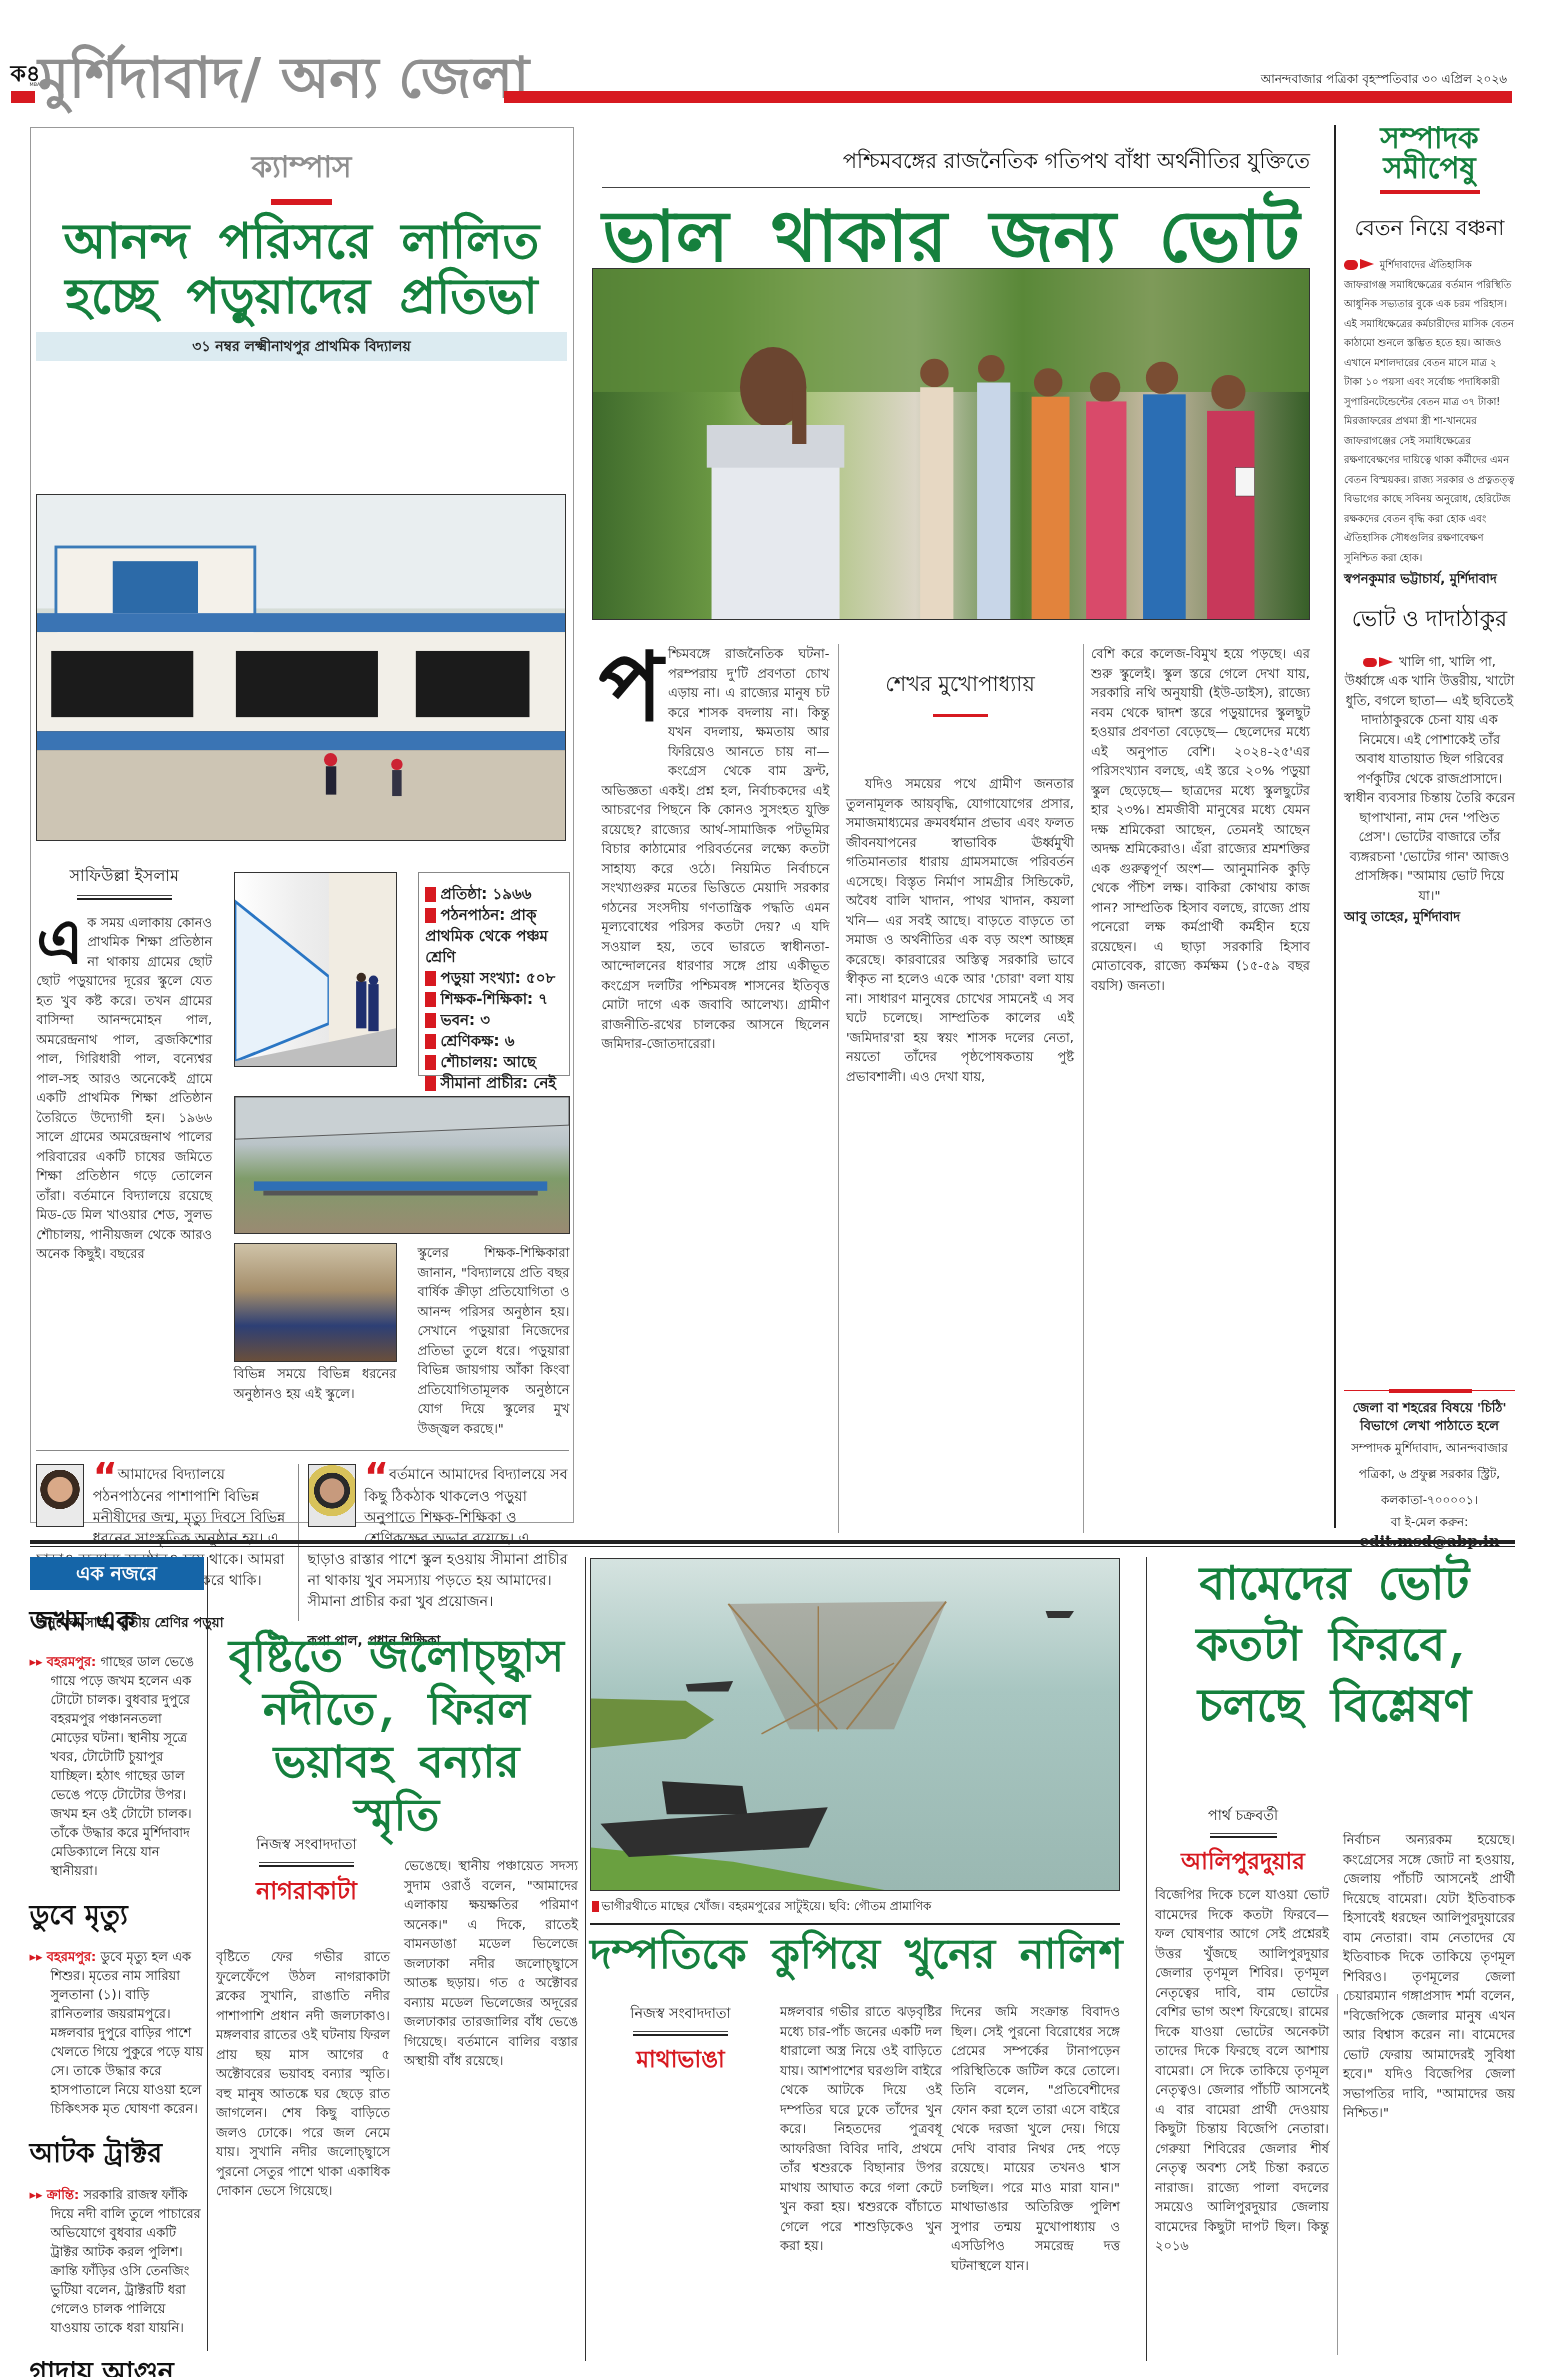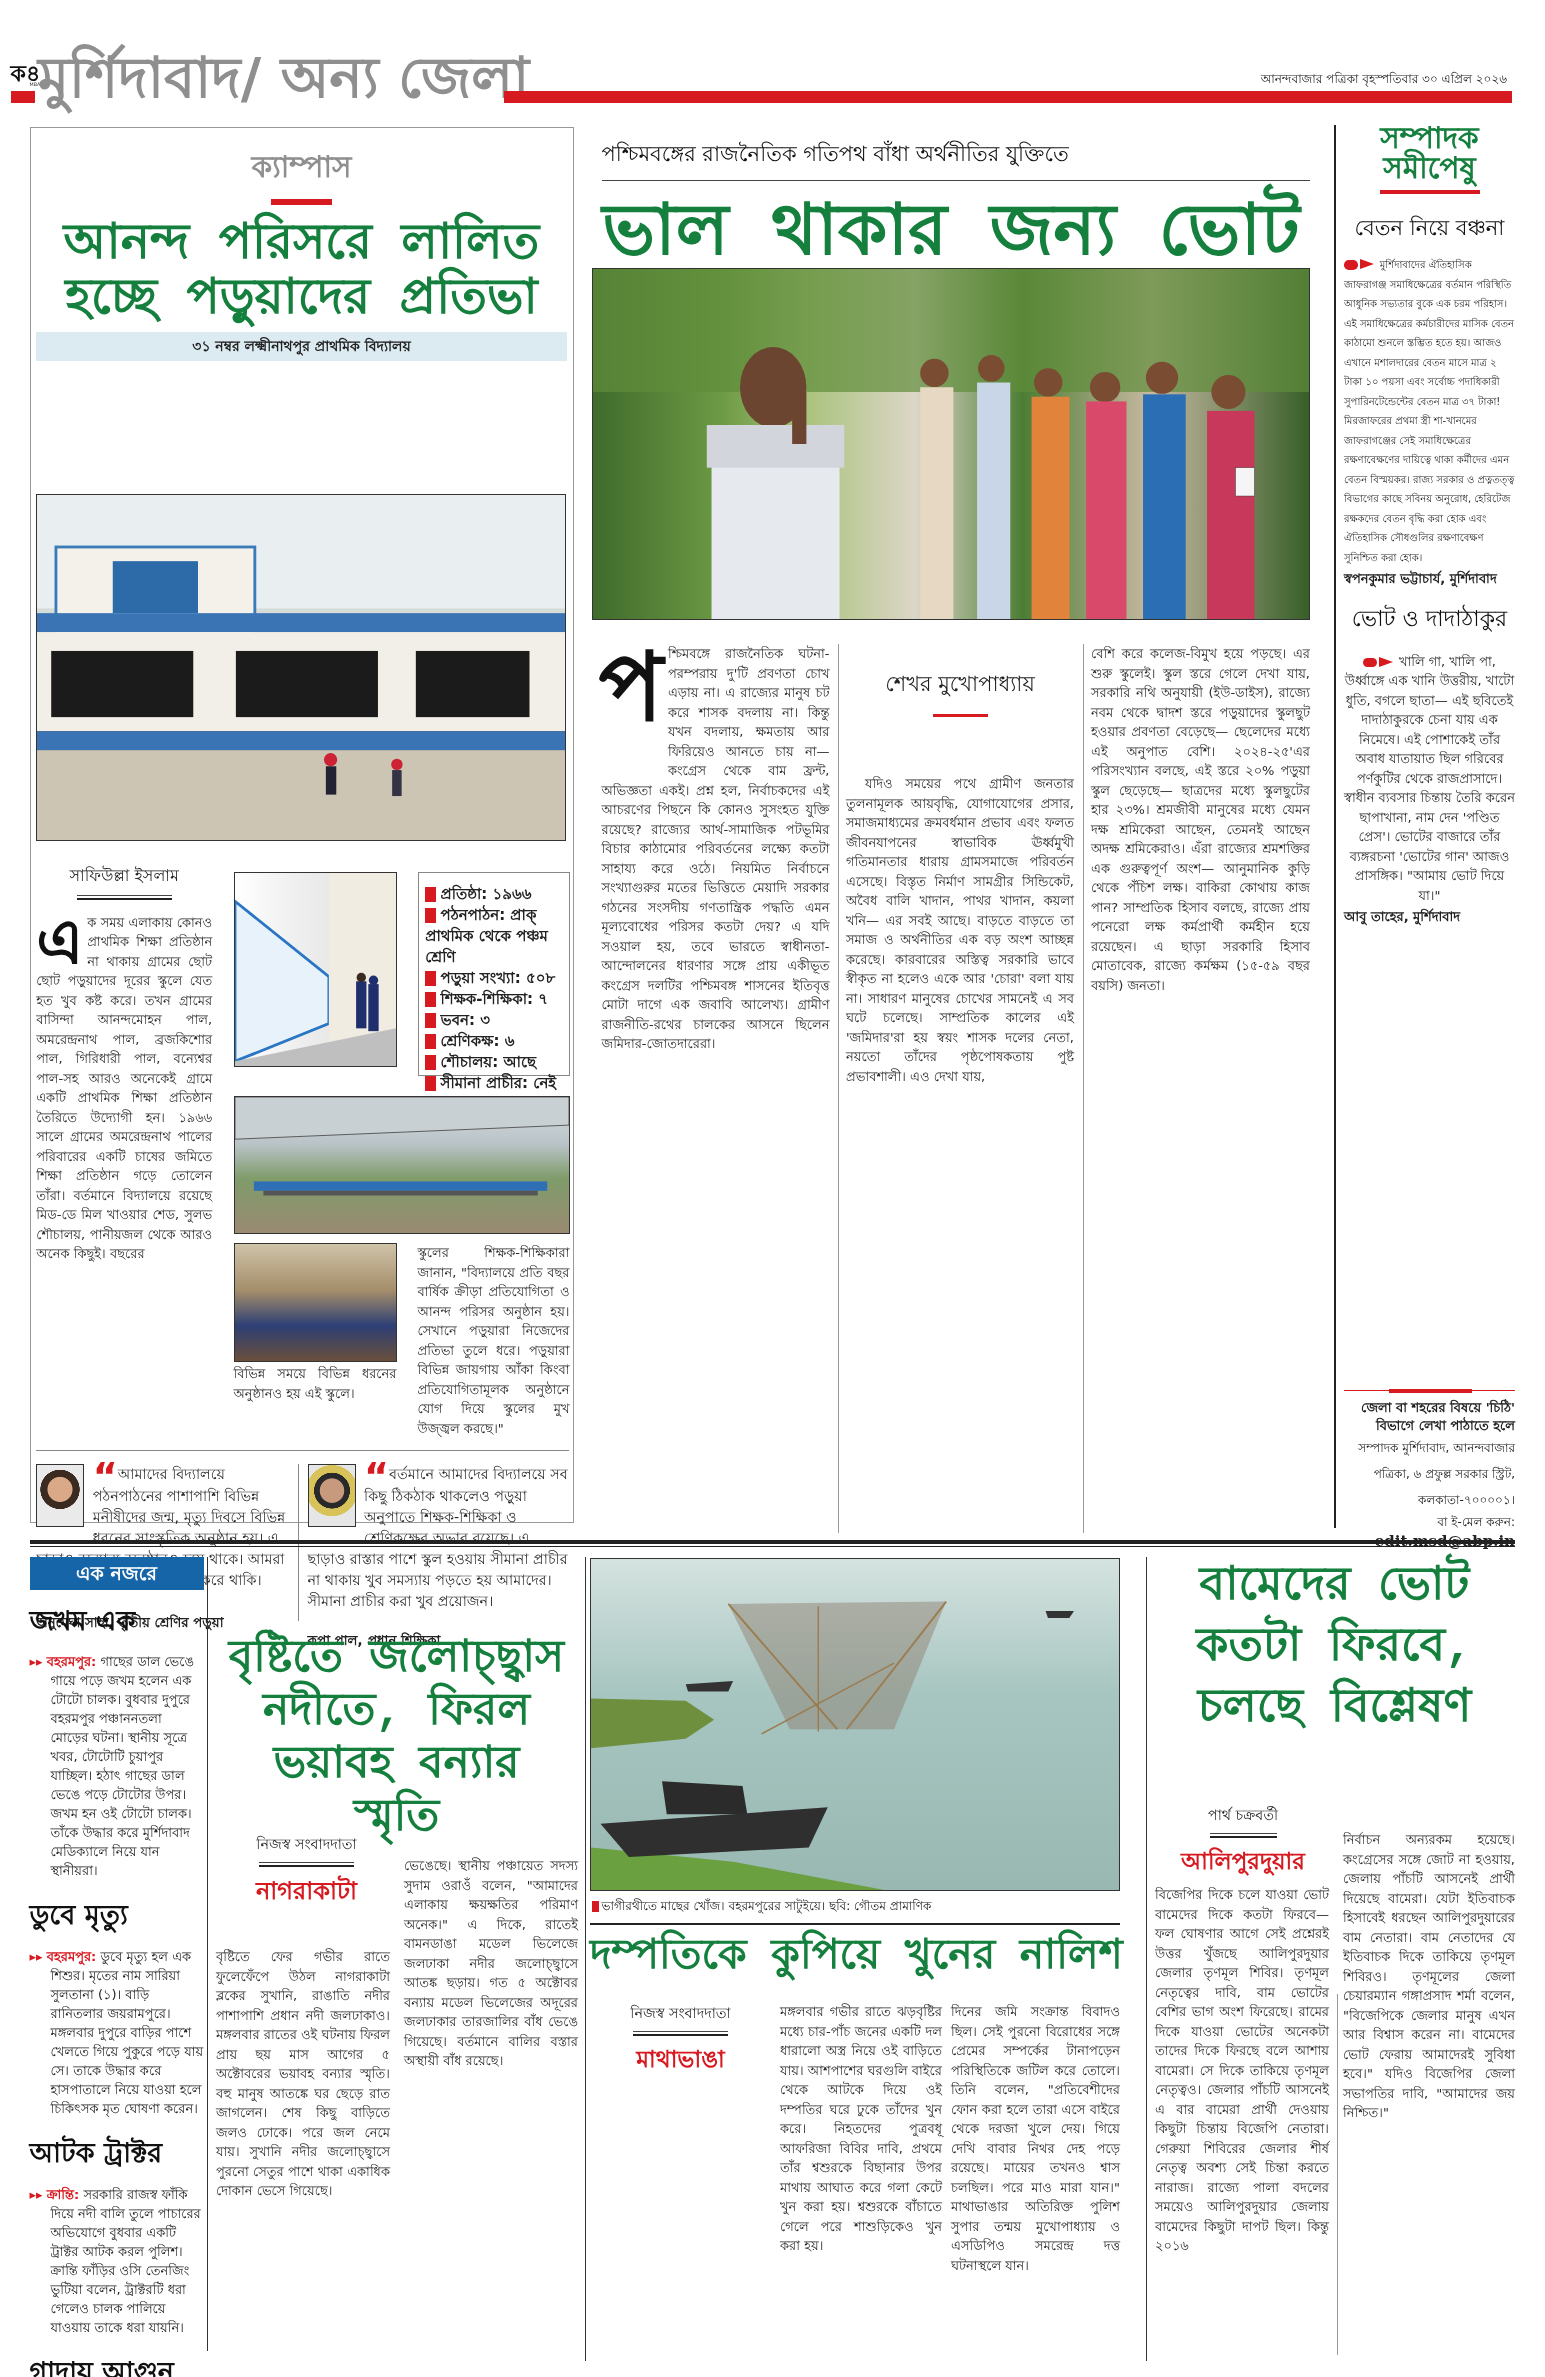--- a/index.html
+++ b/index.html
@@ -123,21 +123,21 @@
   <div class="abs" style="left:277px;top:1336px;width:262px">
     <div class="photo" style="float:left;width:48px;height:63px;margin:0 8.6px 2.9px 0;background:radial-gradient(circle at 50% 42%,#c79a7d 0 28%,#2a2a2a 30% 42%,#d8c25a 43% 60%,#e6e6e6 61%)"></div>
     <div class="txt" style="font-size:14.3px;line-height:21px;text-align:left">
       <span class="quote-mark">“</span><span>বর্তমানে আমাদের বিদ্যালয়ে সব কিছু ঠিকঠাক থাকলেও পড়ুয়া অনুপাতে শিক্ষক-শিক্ষিকা ও শ্রেণিকক্ষের অভাব রয়েছে। এ ছাড়াও রাস্তার পাশে স্কুল হওয়ায় সীমানা প্রাচীর না থাকায় খুব সমস্যায় পড়তে হয় আমাদের। সীমানা প্রাচীর করা খুব প্রয়োজন।</span>
     </div>
     <div style="clear:both;font-weight:bold;font-size:13.3px;margin-top:19px">রূপা পাল, প্রধান শিক্ষিকা</div>
   </div>
 </div>
 
 <div class="abs" style="left:592px;top:121px;width:718px;height:1417px">
-  <div style="text-align:left;font-size:21px;color:#111;margin-top:17px;padding-bottom:6.7px;border-bottom:1.4px solid #444;margin-left:9.5px;margin-right:0">পশ্চিমবঙ্গের রাজনৈতিক গতিপথ বাঁধা অর্থনীতির যুক্তিতে</div>
+  <div style="text-align:right;font-size:21px;color:#111;margin-top:24px;padding-bottom:6.7px;border-bottom:1.4px solid #444;margin-left:9.5px;margin-right:0">পশ্চিমবঙ্গের রাজনৈতিক গতিপথ বাঁধা অর্থনীতির যুক্তিতে</div>
   <div class="hl" style="font-size:71px;margin-top:9.5px;line-height:90px">ভাল থাকার জন্য ভোট</div>
 
   <div class="photo abs" style="left:0;top:147px;width:718px;height:352px;background:linear-gradient(90deg,#3f6b2c 0%,#6d9a44 18%,#aac37d 30%,#dcd6c7 45%,#4d7d34 60%,#c7b9a2 78%,#375f28 100%)">
     <svg width="100%" height="100%" viewBox="0 0 1510 740" preserveAspectRatio="none">
       <rect x="0" y="0" width="1510" height="260" fill="#5f8d3b" opacity="0.7"></rect>
       <ellipse cx="380" cy="250" rx="70" ry="85" fill="#6b4530"></ellipse>
       <rect x="250" y="330" width="270" height="410" fill="#e6e9ee"></rect>
       <rect x="240" y="330" width="290" height="90" fill="#d2d6dc"></rect>
       <rect x="420" y="260" width="30" height="110" fill="#6b4530"></rect>
       <g fill="#7a4d33">
@@ -182,21 +182,21 @@
   <div class="txt" style="font-size:10px;line-height:19.5px;text-align:left">
     <span class="pen"></span><span>মুর্শিদাবাদের ঐতিহাসিক জাফরাগঞ্জ সমাধিক্ষেত্রের বর্তমান পরিস্থিতি আধুনিক সভ্যতার বুকে এক চরম পরিহাস। এই সমাধিক্ষেত্রের কর্মচারীদের মাসিক বেতন কাঠামো শুনলে স্তম্ভিত হতে হয়। আজও এখানে মশালদারের বেতন মাসে মাত্র ২ টাকা ১০ পয়সা এবং সর্বোচ্চ পদাধিকারী সুপারিনটেন্ডেন্টের বেতন মাত্র ৩৭ টাকা! মিরজাফরের প্রথমা স্ত্রী শা-খানমের জাফরাগঞ্জের সেই সমাধিক্ষেত্রের রক্ষণাবেক্ষণের দায়িত্বে থাকা কর্মীদের এমন বেতন বিস্ময়কর। রাজ্য সরকার ও প্রত্নতত্ত্ব বিভাগের কাছে সবিনয় অনুরোধ, হেরিটেজ রক্ষকদের বেতন বৃদ্ধি করা হোক এবং ঐতিহাসিক সৌধগুলির রক্ষণাবেক্ষণ সুনিশ্চিত করা হোক।</span>
   </div>
   <div style="font-weight:bold;font-size:13px;margin-top:1.9px">স্বপনকুমার ভট্টাচার্য, মুর্শিদাবাদ</div>
   <div style="font-size:22px;margin:11.4px 0 13.3px;color:#111;text-align:center">ভোট ও দাদাঠাকুর</div>
   <div class="txt" style="font-size:13px;line-height:19.5px;text-align:center">
     <span class="pen"></span><span>খালি গা, খালি পা, উর্ধ্বাঙ্গে এক খানি উত্তরীয়, খাটো ধুতি, বগলে ছাতা— এই ছবিতেই দাদাঠাকুরকে চেনা যায় এক নিমেষে। এই পোশাকেই তাঁর অবাধ যাতায়াত ছিল গরিবের পর্ণকুটির থেকে রাজপ্রাসাদে। স্বাধীন ব্যবসার চিন্তায় তৈরি করেন ছাপাখানা, নাম দেন 'পণ্ডিত প্রেস'। ভোটের বাজারে তাঁর ব্যঙ্গরচনা 'ভোটের গান' আজও প্রাসঙ্গিক। "আমায় ভোট দিয়ে যা।"</span>
   </div>
   <div style="font-weight:bold;font-size:13px;margin-top:1.9px">আবু তাহের, মুর্শিদাবাদ</div>
 
-  <div class="abs" style="left:0;top:1264px;width:171px;text-align:right">
+  <div class="abs" style="left:0;top:1264px;width:171px;text-align:center">
     <div style="position:relative;height:3.8px">
       <div style="position:absolute;left:0;right:0;top:1.4px;height:1px;background:#d71920"></div>
       <div style="position:absolute;left:45px;width:83px;top:0;height:3.8px;background:#d71920"></div>
     </div>
     <div style="font-weight:bold;font-size:13px;line-height:18px;margin-top:6.7px">জেলা বা শহরের বিষয়ে 'চিঠি' বিভাগে লেখা পাঠাতে হলে</div>
     <div style="font-size:12px;line-height:26px">সম্পাদক মুর্শিদাবাদ, আনন্দবাজার পত্রিকা, ৬ প্রফুল্ল সরকার স্ট্রিট, কলকাতা-৭০০০০১।</div>
     <div style="font-size:12px;line-height:18px">বা ই-মেল করুন:</div>
     <div style="font-family:'DejaVu Serif',serif;font-size:15px;font-weight:bold;line-height:21px">edit.msd@abp.in</div>
   </div>
 </div>

